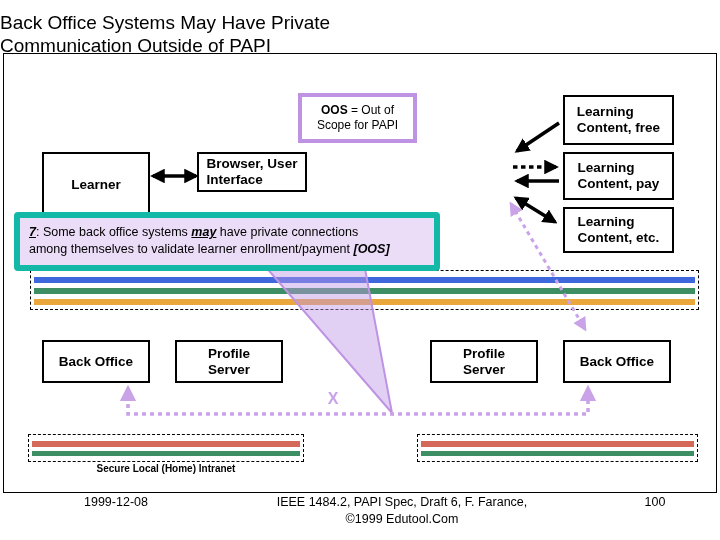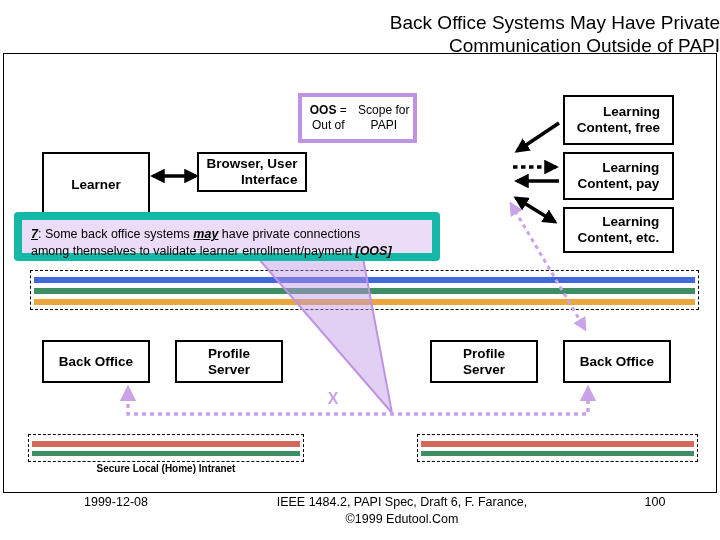--- a/index.html
+++ b/index.html
@@ -2,31 +2,31 @@
 <html><head>
 <meta charset="utf-8">
 <style>
   html,body{margin:0;padding:0;background:#fff;}
   #slide{position:relative;width:720px;height:540px;background:#fff;overflow:hidden;
          font-family:"Liberation Sans",sans-serif;color:#000;}
   .abs{position:absolute;box-sizing:border-box;}
   .pre{white-space:pre-line;}
   
   .frame{left:3px;top:53px;width:714px;height:440px;border:1px solid #000;z-index:0;}
-  .title{left:0;top:11px;width:720px;text-align:right;font-size:19px;line-height:23px;z-index:4;}
+  .title{left:0;top:11px;width:720px;text-align:left;font-size:19px;line-height:23px;z-index:4;}
   
   .nbox{border:2px solid #000;background:#fff;display:flex;align-items:center;justify-content:center;
-        text-align:right;font-weight:bold;font-size:13.5px;line-height:16px;z-index:3;}
+        text-align:left;font-weight:bold;font-size:13.5px;line-height:16px;z-index:3;}
   
   .oos{left:298px;top:93px;width:119px;height:50px;border:4px solid #BE93E3;background:#fff;
-       display:flex;flex-direction:row;align-items:center;justify-content:center;
+       display:flex;flex-direction:column;align-items:center;justify-content:center;
        font-size:12px;line-height:15px;z-index:3;text-align:center;}
   .oos b{font-weight:bold;}
   
-  .callout{left:14px;top:212px;width:426px;height:49px;background:#EBDDF7;border:8px solid #14b8a6;
+  .callout{left:14px;top:212px;width:426px;height:59px;background:#EBDDF7;border:6px solid #14b8a6;
            border-radius:4px;padding:6px 9px;font-size:12.5px;line-height:17px;z-index:3;}
   .emph{font-weight:bold;font-style:italic;text-decoration:underline;}
   .bold{font-weight:bold;font-style:italic;}
   
   .dashedbox{border:1px dashed #000;z-index:1;}
   .busline{position:absolute;left:3px;right:3px;}
   .lbl{font-weight:bold;text-align:center;z-index:3;}
   .internet{left:310px;top:310px;width:106px;font-size:14.5px;}
   .xmark{left:318px;top:390px;width:30px;text-align:center;font-weight:bold;font-size:16px;
          color:#C9A2E8;z-index:3;}

